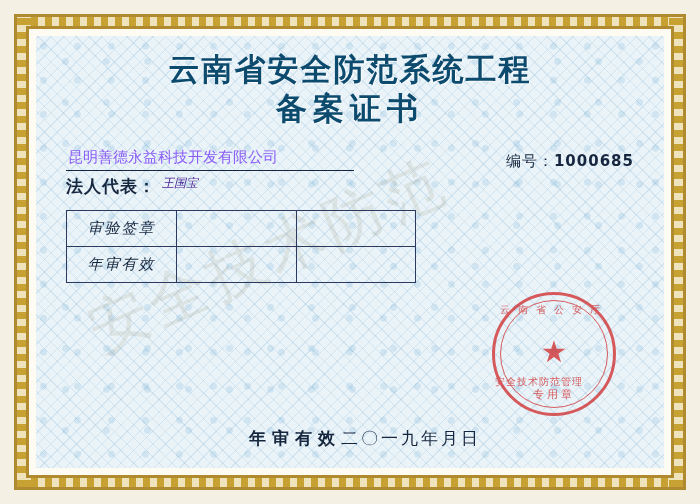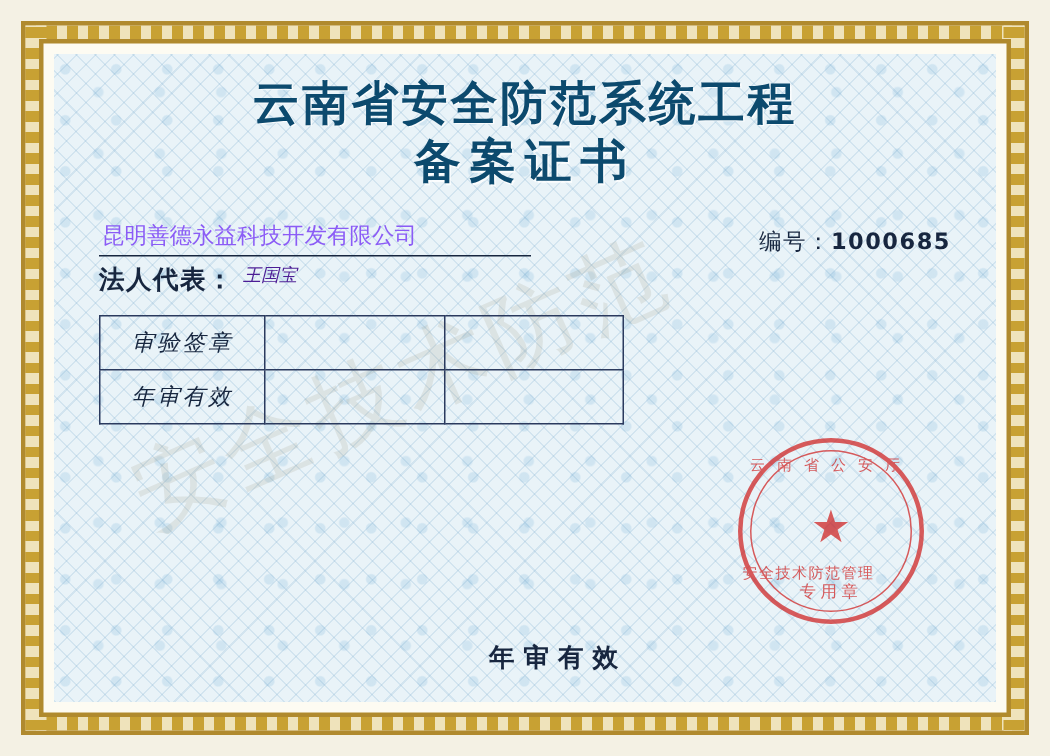--- a/index.html
+++ b/index.html
@@ -321,20 +321,21 @@
             <td class="audit-cell-b"></td>
           </tr>
         </tbody>
           </table>
       </div>
 
     </div>
 
     <div class="footer">
       <div class="valid-note">年审有效</div>
+      <div class="date-line">二〇一九年月日</div>
     </div>
 
     <div class="seal">
       <div class="seal-inner"></div>
       <div class="seal-top-text">云南省公安厅</div>
       <div class="seal-star">★</div>
       <div class="seal-bottom-text">安全技术防范管理</div>
       <div class="seal-bottom-text2">专用章</div>
     </div>
 

